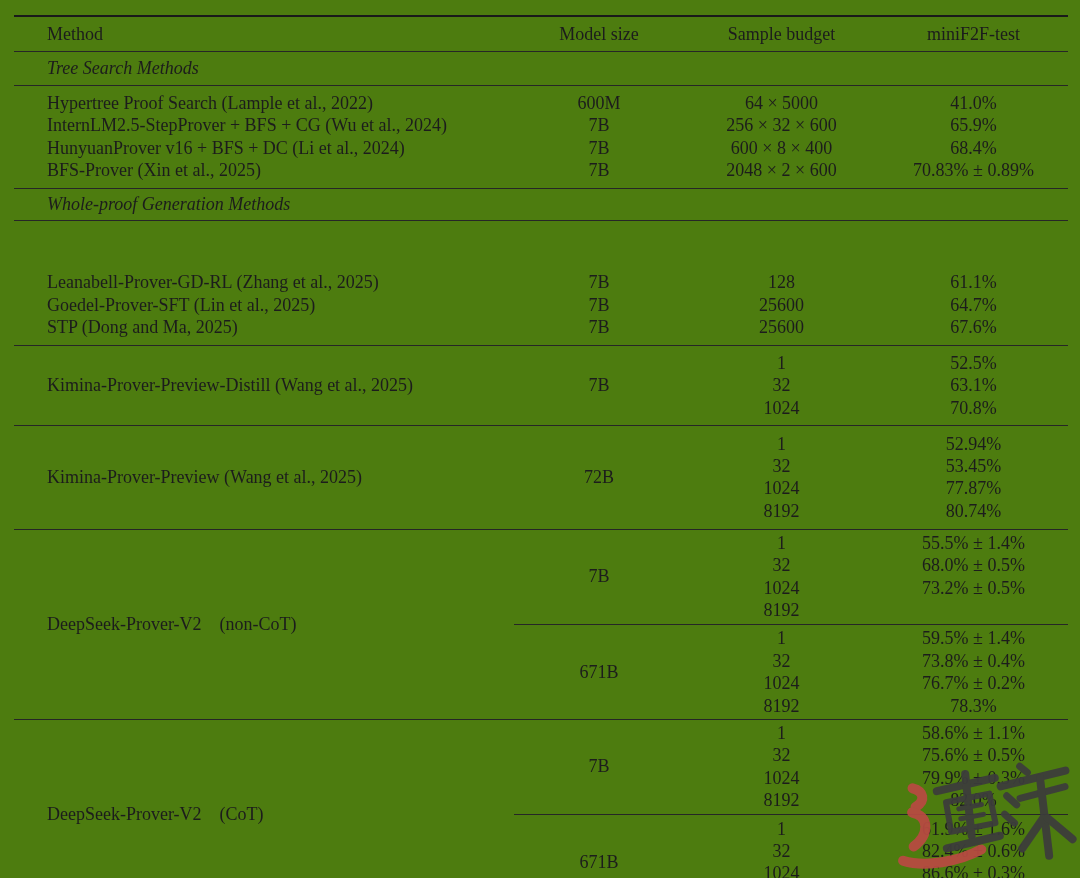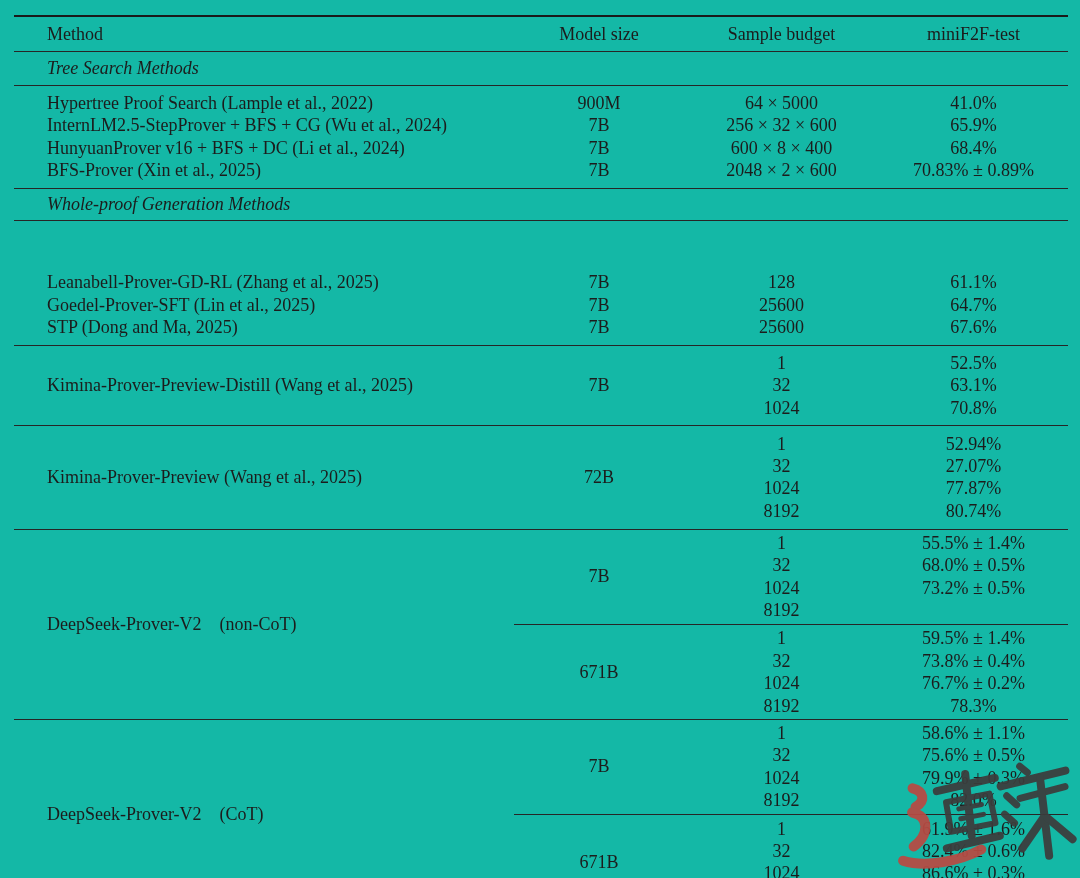--- a/index.html
+++ b/index.html
@@ -1,17 +1,17 @@
 <!DOCTYPE html>
 <html><head>
 <meta charset="utf-8">
 <style>
   html,body{margin:0;padding:0;background:#ffffff;}
   .page{
-    position:relative;width:1080px;height:878px;background:#14b8a6;overflow:hidden;
+    position:relative;width:1080px;height:878px;background:#4d7c0f;overflow:hidden;
     font-family:"Liberation Serif","DejaVu Serif",serif;font-size:18px;color:#1c1c1c;
   }
   .tbl{position:absolute;left:14px;top:15px;width:1054px;}
   .rule{border-top:1.8px solid #262626;}
   .rule.top{border-top-width:2.6px;border-top-color:#1a1a1a;}
   .rule.bottom{border-top-width:3.2px;border-top-color:#1a1a1a;}
   .r{display:flex;line-height:22.4px;}
   .c-m{width:500px;padding-left:33px;box-sizing:border-box;text-align:left;}
   .c-s{width:170px;text-align:center;}
   .c-b{width:195px;text-align:center;}
@@ -55,21 +55,21 @@
 
     <div class="r group">
       <div class="c-m">Tree Search Methods</div>
     </div>
 
     <div class="rule"></div>
 
     <div class="rows">
       <div class="r">
         <div class="c-m">Hypertree Proof Search (Lample et al., 2022)</div>
-        <div class="c-s">900M</div>
+        <div class="c-s">600M</div>
         <div class="c-b">64 × 5000</div>
         <div class="c-r">41.0%</div>
       </div>
       <div class="r">
         <div class="c-m">InternLM2.5-StepProver + BFS + CG (Wu et al., 2024)</div>
         <div class="c-s">7B</div>
         <div class="c-b">256 × 32 × 600</div>
         <div class="c-r">65.9%</div>
       </div>
       <div class="r">
@@ -141,21 +141,21 @@
     <div class="block block-b">
       <div class="c-m vc">Kimina-Prover-Preview (Wang et al., 2025)</div>
       <div class="c-s vc">72B</div>
       <div class="subcol">
         <div class="subrow">
           <div class="c-b">1</div>
           <div class="c-r">52.94%</div>
         </div>
         <div class="subrow">
           <div class="c-b">32</div>
-          <div class="c-r">27.07%</div>
+          <div class="c-r">53.45%</div>
         </div>
         <div class="subrow">
           <div class="c-b">1024</div>
           <div class="c-r">77.87%</div>
         </div>
         <div class="subrow">
           <div class="c-b">8192</div>
           <div class="c-r">80.74%</div>
         </div>
       </div>

